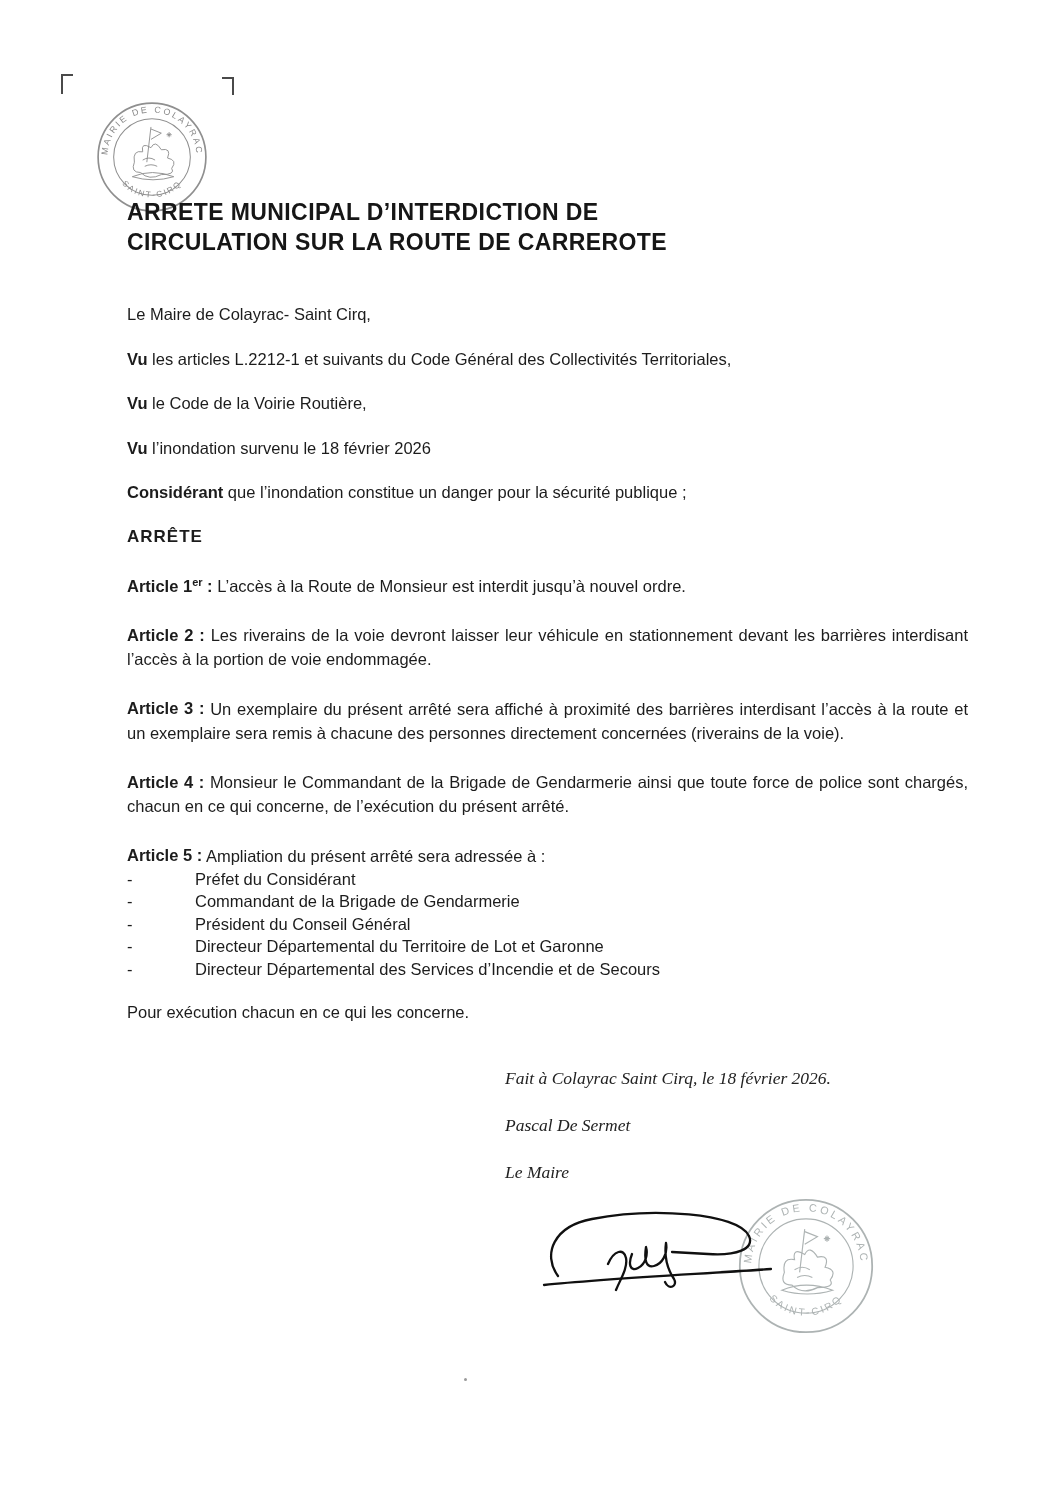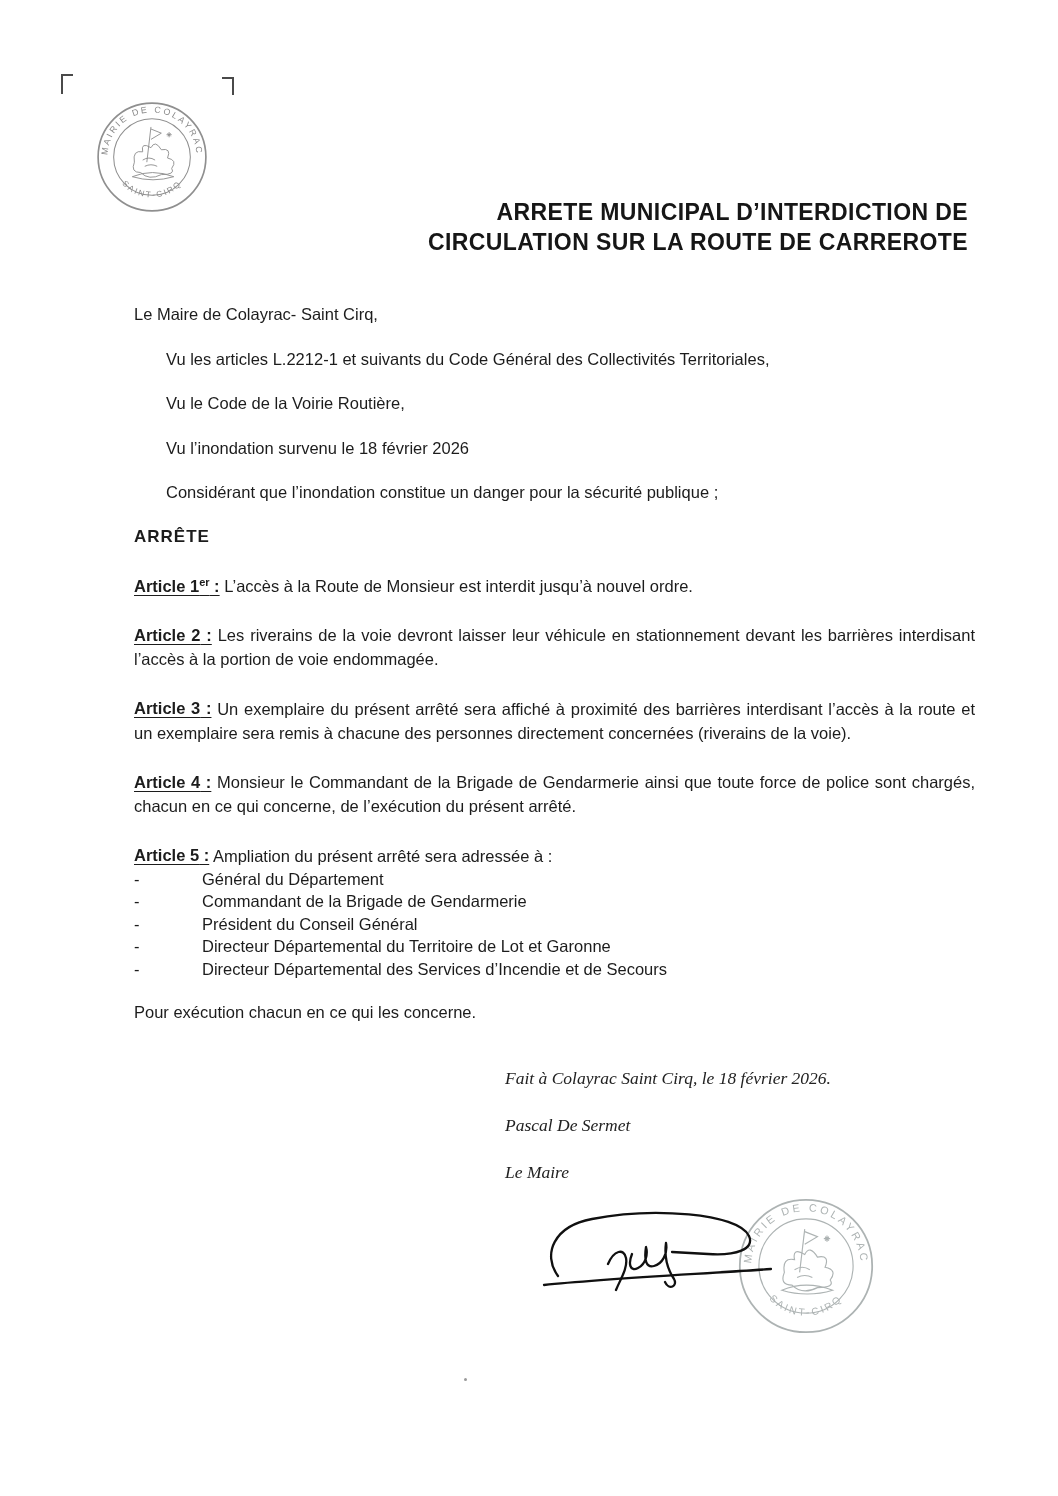--- a/index.html
+++ b/index.html
@@ -20,33 +20,33 @@
   .crop-left .h{left:0;top:0;}
   .crop-right{left:222px;top:77px;}
   .crop-right .v{left:10px;top:0;height:18px;}
   .crop-right .h{left:0;top:0;}
   
   .seal-top{position:absolute;left:95px;top:100px;width:114px;height:114px;}
   .stamp-bottom{position:absolute;left:736px;top:1196px;width:140px;height:140px;opacity:.85;}
   
   .title{
     position:absolute;left:127px;top:197px;width:841px;
-    text-align:right;font-weight:bold;font-size:23px;line-height:30px;
+    text-align:left;font-weight:bold;font-size:23px;line-height:30px;
     letter-spacing:.4px;color:#161616;
   }
   
   .bodycol{
-    position:absolute;left:134px;top:302px;width:841px;
+    position:absolute;left:127px;top:302px;width:841px;
     font-size:16.5px;line-height:24.5px;
   }
   .bodycol p{margin:0 0 20px 0;}
   .just{text-align:justify;}
-  .b{font-weight:normal;margin-left:32px;}
+  .b{font-weight:bold;}
   .arrete{text-align:left;font-weight:bold;letter-spacing:1px;font-size:17px;}
-  .art{font-weight:bold;text-decoration:underline;text-underline-offset:3px;}
+  .art{font-weight:bold;text-underline-offset:3px;}
   .art sup{font-size:11px;}
   .dest-list{margin:0 0 20px 0;}
   .dest-row{display:flex;line-height:22.5px;}
   .dest-dash{width:68px;flex:0 0 68px;}
   
   .sigblock{
     position:absolute;left:505px;top:1066px;
     font-family:"Liberation Serif", serif;
     font-size:17.5px;line-height:25px;color:#222;
   }
@@ -117,21 +117,21 @@
 
     <p class="just"><span class="art"><span>Article 3</span><sup></sup><span> :</span></span><span> Un exemplaire du présent arrêté sera affiché à proximité des barrières interdisant l’accès à la route et un exemplaire sera remis à chacune des personnes directement concernées (riverains de la voie).</span></p>
 
     <p class="just"><span class="art"><span>Article 4</span><sup></sup><span> :</span></span><span> Monsieur le Commandant de la Brigade de Gendarmerie ainsi que toute force de police sont chargés, chacun en ce qui concerne, de l’exécution du présent arrêté.</span></p>
 
     <p style="margin-bottom:0"><span class="art"><span>Article 5</span><sup></sup><span> :</span></span><span> Ampliation du présent arrêté sera adressée à :</span></p>
 
     <div class="dest-list">
       <div class="dest-row">
           <span class="dest-dash">-</span>
-          <span>Général du Département</span>
+          <span>Préfet du Considérant</span>
         </div>
       <div class="dest-row">
           <span class="dest-dash">-</span>
           <span>Commandant de la Brigade de Gendarmerie</span>
         </div>
       <div class="dest-row">
           <span class="dest-dash">-</span>
           <span>Président du Conseil Général</span>
         </div>
       <div class="dest-row">

